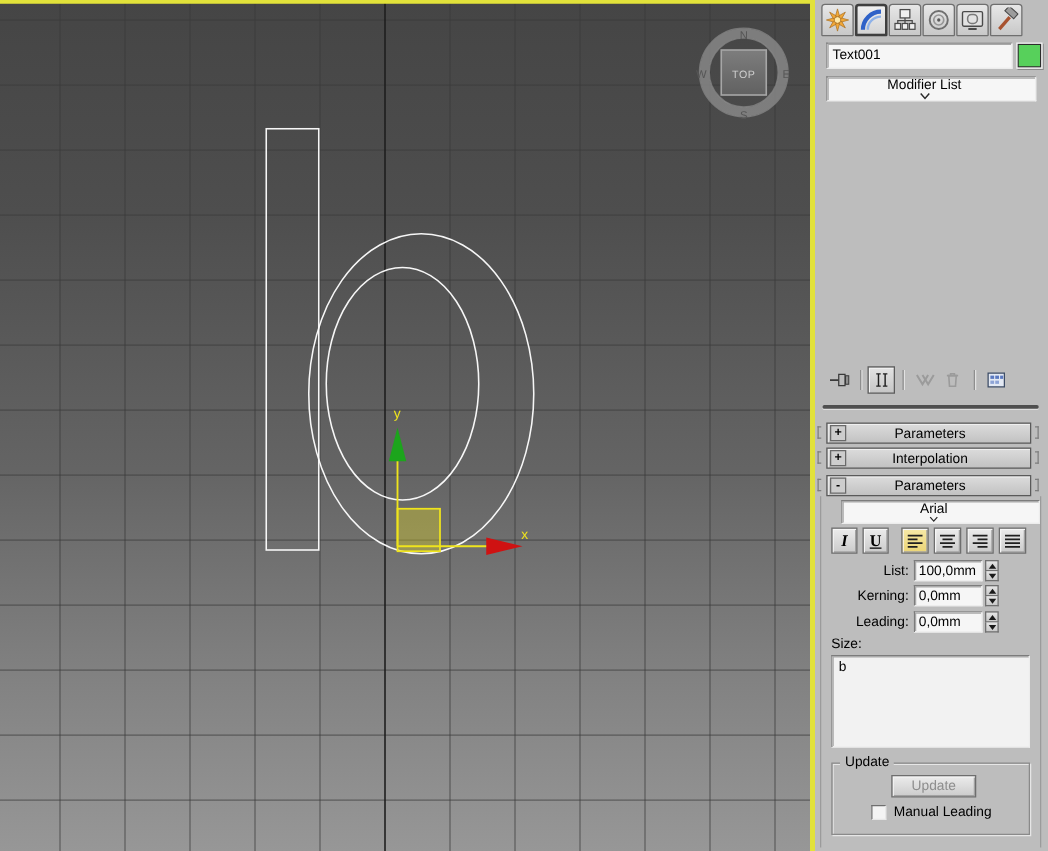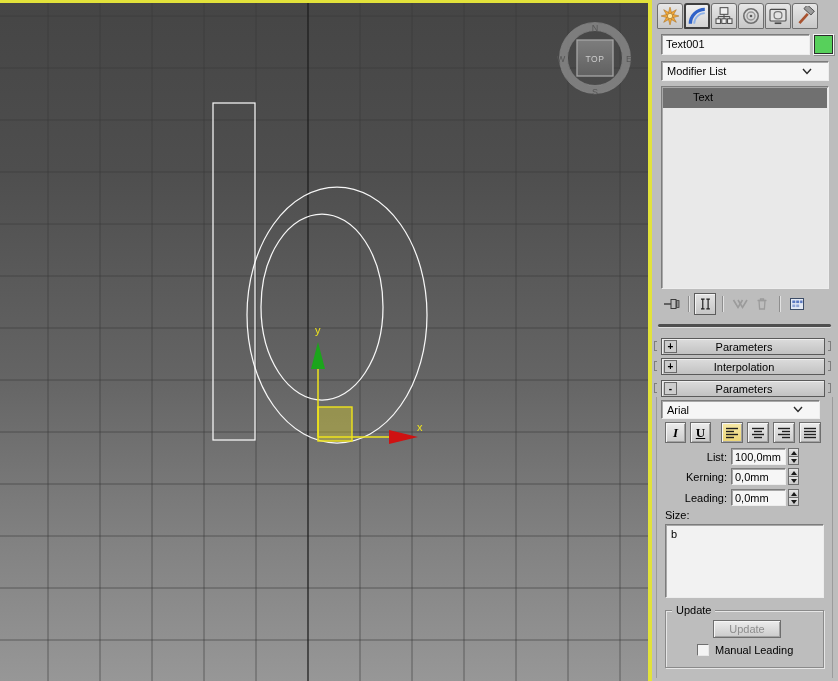--- a/index.html
+++ b/index.html
@@ -20,21 +20,21 @@
 
   .tab { width:26px; height:26px; background:linear-gradient(#e7e7e7,#c8c8c8);
     border:1px solid #6f6f6f; border-radius:3px 3px 1px 1px;
     display:flex; align-items:center; justify-content:center; }
   .tab.selected { background:linear-gradient(#f0f0f0,#d4d4d4); border:2px solid #3f3f3f; }
 
   .sunken { background:#f6f6f6; border:1px solid; border-color:#7c7c7c #ededed #ededed #7c7c7c;
     box-shadow:inset 1px 1px 0 #a8a8a8; }
   .field-text { padding:3px 4px; white-space:nowrap; overflow:hidden; }
 
-  .dropdown { display:flex; align-items:center; justify-content:space-between; padding:0 16px 0 5px; }
+  .dropdown { display:flex; align-items:center; justify-content:space-between; padding:0 16px 0 5px;flex-direction:column; }
 
   #stack-list { background:#e9e9e9; }
   .stack-row-selected { height:20px; background:#707070; color:#000; padding:3px 0 0 30px; }
 
   .mini-icon-btn { width:22px; height:22px; display:flex; align-items:center; justify-content:center; }
   .mini-sep { width:1px; height:16px; background:#8e8e8e; margin-top:3px; box-shadow:1px 0 0 #e2e2e2; }
   .framed { border:1px solid #5c5c5c; background:linear-gradient(#e3e3e3,#c6c6c6);
     box-shadow:inset 1px 1px 0 #f3f3f3; }
 
   .rollout-header { height:17px; background:linear-gradient(#dcdcdc,#c2c2c2);
@@ -213,23 +213,20 @@
         </svg>
     </div>
 
     <div class="abs sunken dropdown" style="left:9px; top:61px; width:168px; height:20px;">
       <span>Modifier List</span>
       <svg width="10" height="7" viewBox="0 0 10 7">
         <polyline points="1,1 5,5.5 9,1" fill="none" stroke="#2a2a2a" stroke-width="1.4"></polyline>
       </svg>
     </div>
 
-    <div id="stack-list" class="abs sunken" style="left:9px; top:86px; width:168px; height:203px; padding:1px;">
-      <div class="stack-row-selected">Text</div>
-    </div>
 
     <div class="abs" style="left:9px; top:292px; width:170px; height:24px; display:flex; align-items:center;">
       <span class="mini-icon-btn">
         <svg width="18" height="18" viewBox="0 0 18 18">
           <line x1="1" y1="9" x2="8" y2="9" stroke="#3a3a3a" stroke-width="1.4"></line>
           <rect x="8" y="4.5" width="5" height="9" fill="#bdbdbd" stroke="#3a3a3a" stroke-width="1"></rect>
           <rect x="13.4" y="5.6" width="2.6" height="6.8" fill="#8f8f8f" stroke="#3a3a3a" stroke-width="0.8"></rect>
         </svg>
       </span>
       <span class="mini-sep" style="margin:0 5px;"></span>
@@ -296,21 +293,21 @@
     <div class="abs rollout-header" style="left:9px; top:380px; width:164px;">
       <span class="rollout-toggle">-</span>
       <span class="rollout-label">Parameters</span>
     </div>
     <div class="abs" style="left:176px; top:383px;">
         <span class="notch r" style="display:block;"></span>
       </div>
 
     <div id="params-body" class="abs" style="left:4px; top:397px; width:177px; height:281px;">
 
-      <div class="abs sunken dropdown" style="left:4px; top:3px; width:159px; height:19px;align-items:center;">
+      <div class="abs sunken dropdown" style="left:16px; top:3px; width:159px; height:19px;align-items:center;">
         <span>Arial</span>
         <svg width="10" height="7" viewBox="0 0 10 7">
           <polyline points="1,1 5,5.5 9,1" fill="none" stroke="#2a2a2a" stroke-width="1.4"></polyline>
         </svg>
       </div>
 
       <div class="abs btn3d" style="left:8px; top:25px; width:21px; height:21px;">
         <span class="serif-glyph" style="font-style:italic;">I</span>
       </div>
       <div class="abs btn3d" style="left:33px; top:25px; width:21px; height:21px;">

